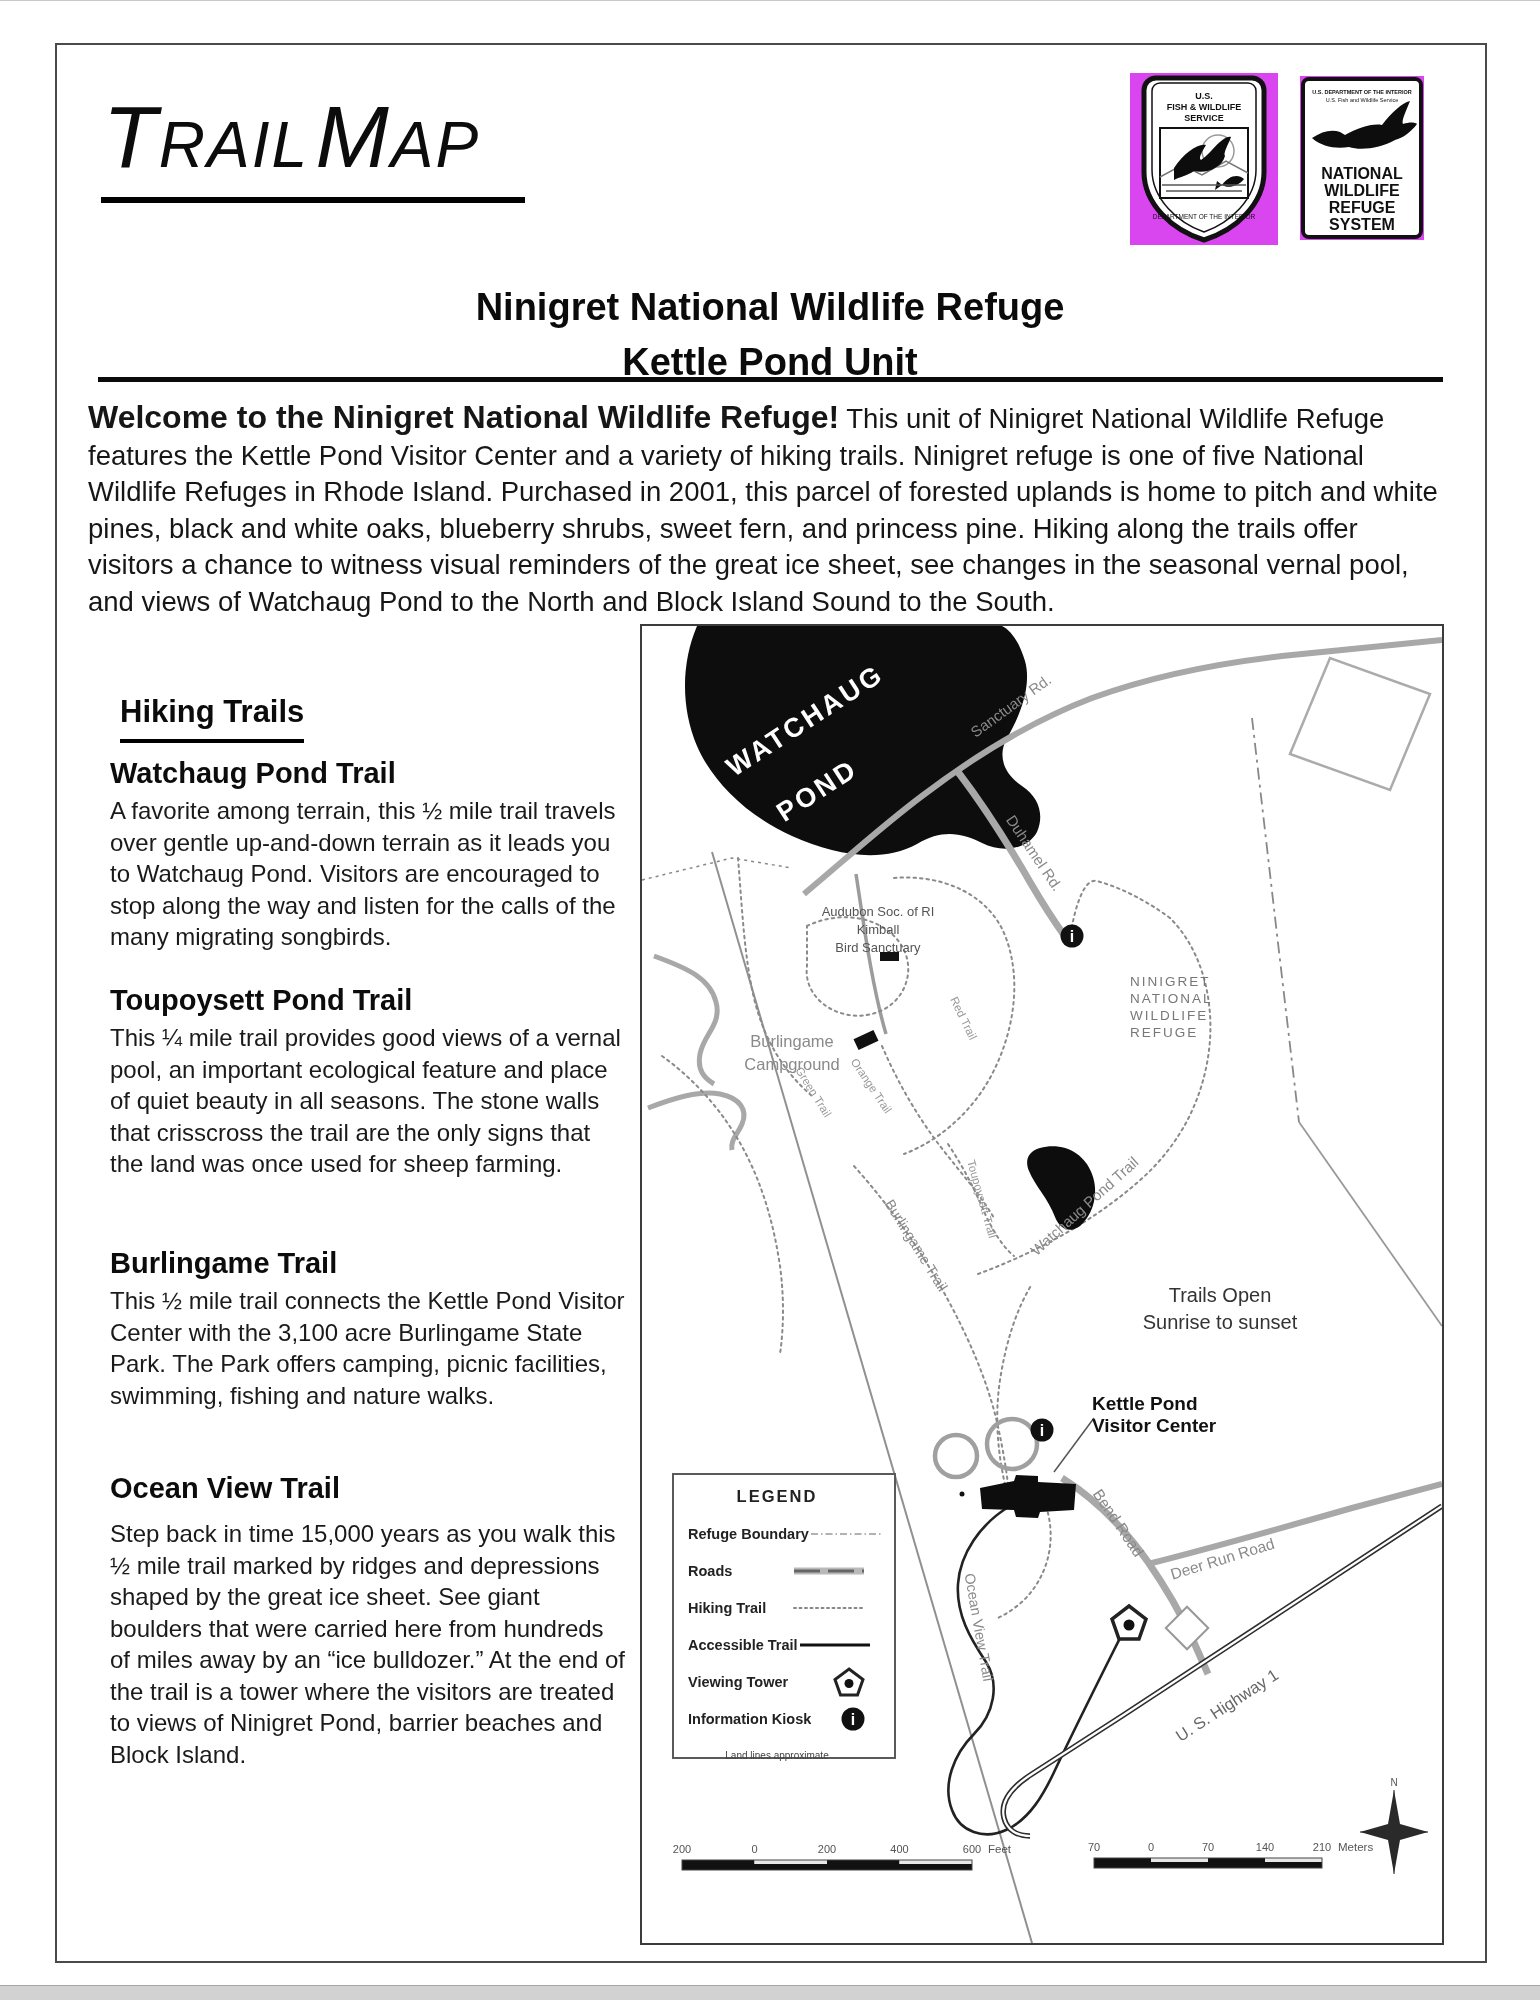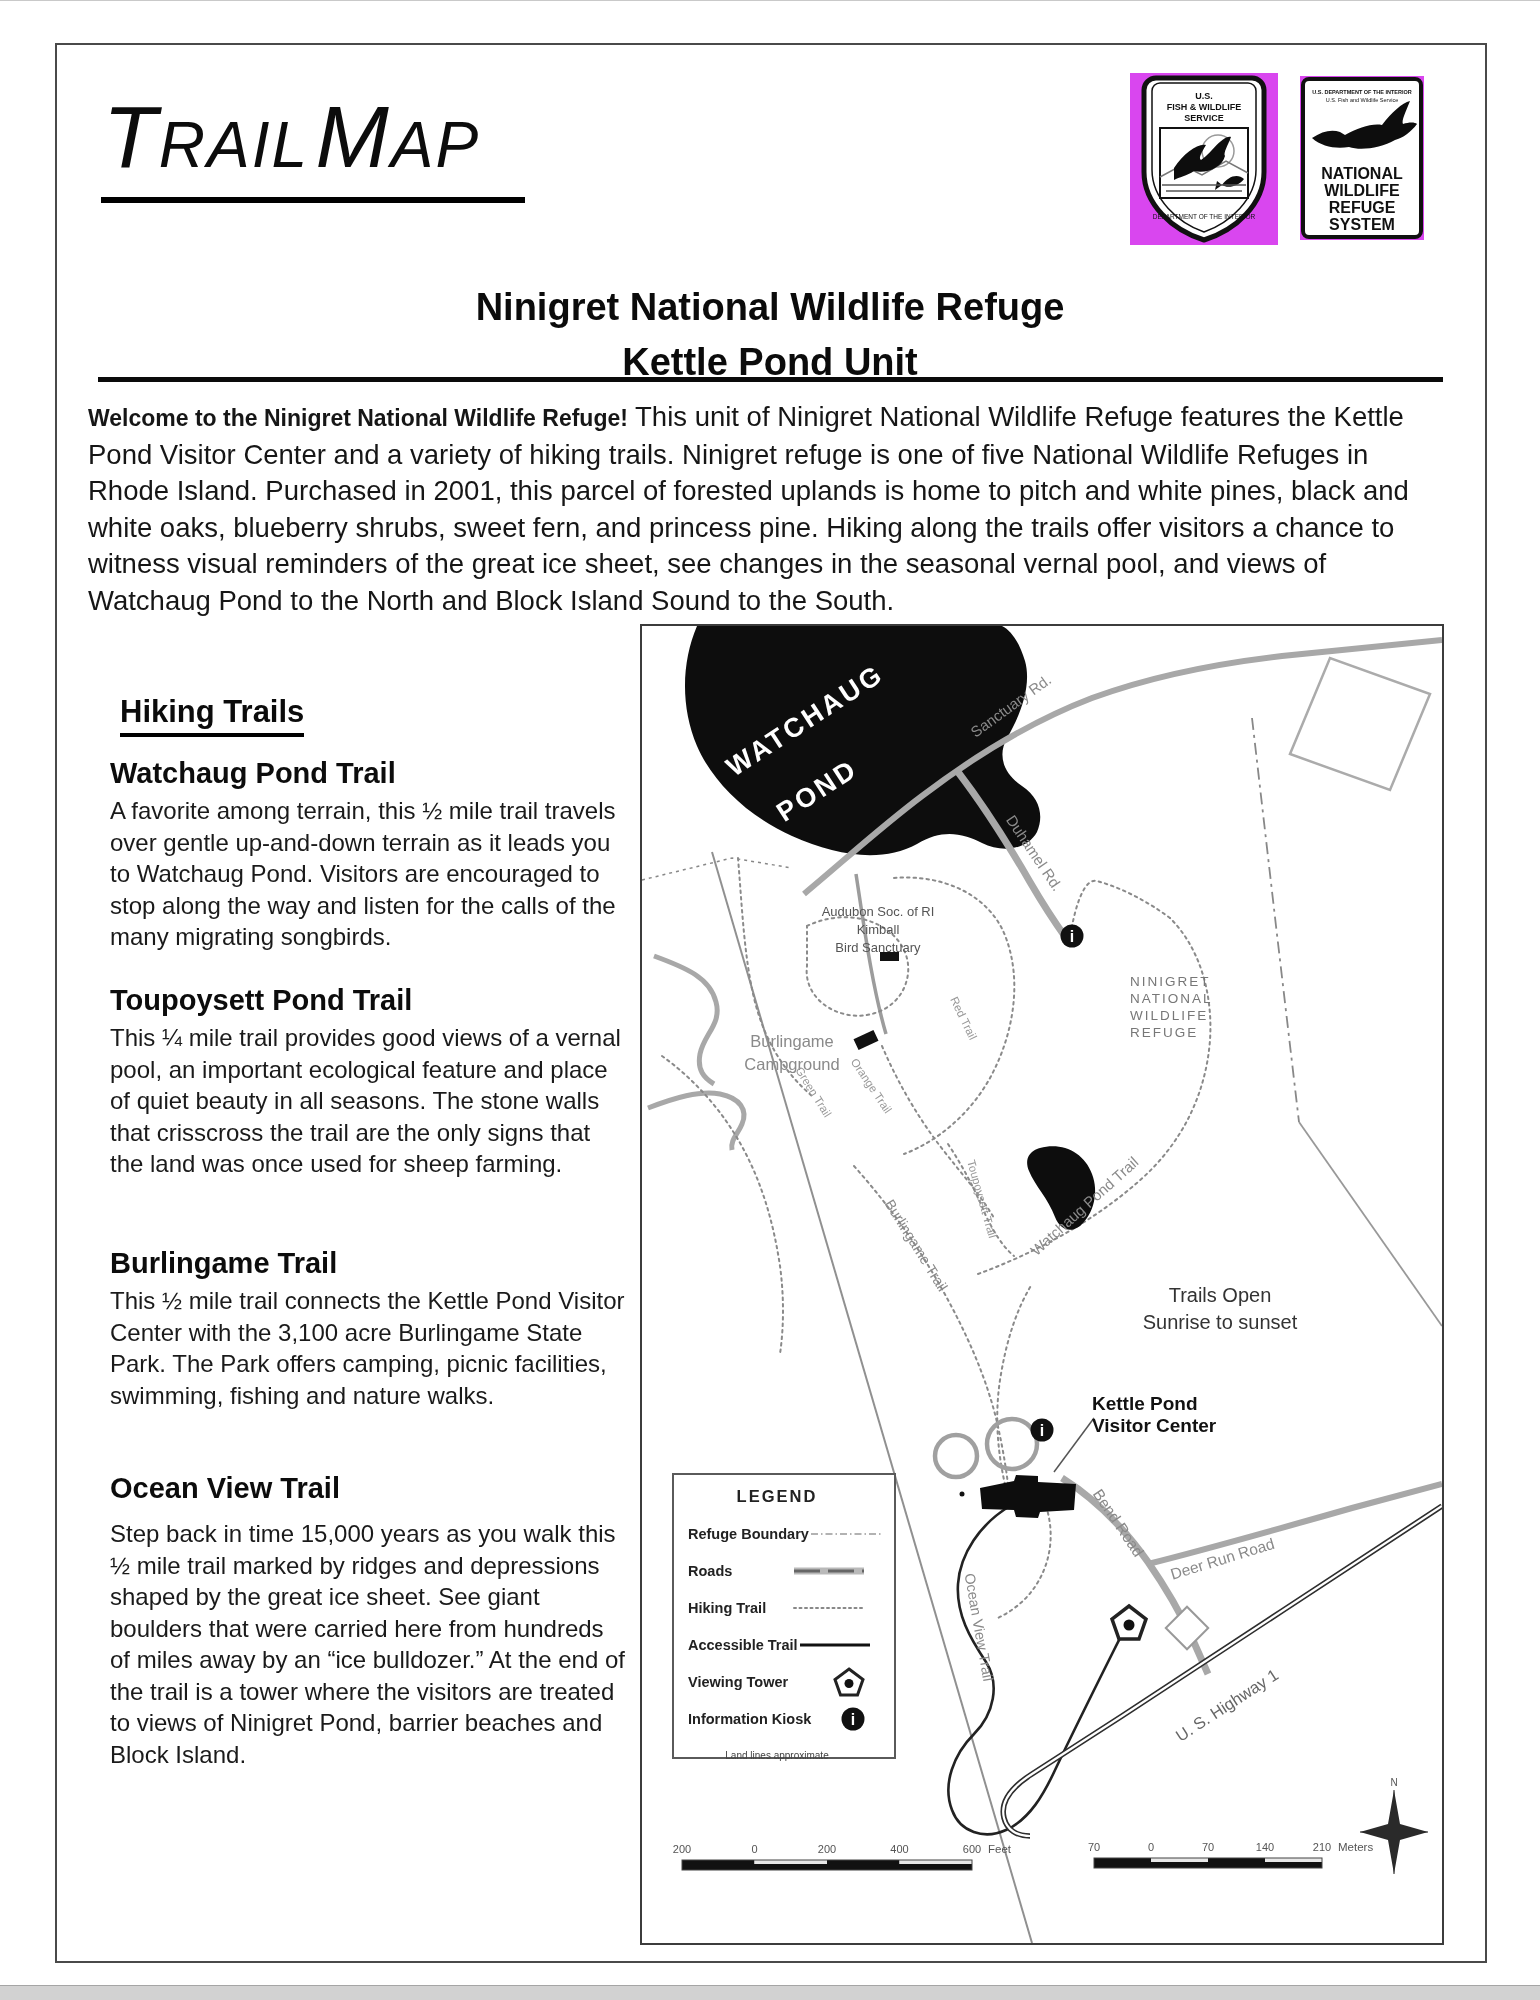--- a/index.html
+++ b/index.html
@@ -15,23 +15,23 @@
   #title-underline{left:101px;top:196px;width:424px;height:6px;background:#000;}
   
   .logo{background:#d946ef;}
   #fws-logo{left:1130px;top:72px;width:148px;height:172px;}
   #nwrs-logo{left:1300px;top:75px;width:124px;height:164px;}
   
   #doc-heading{left:160px;top:246px;width:1220px;text-align:center;font-weight:bold;font-size:38px;line-height:55px;color:#0b0b0b;margin-top:33px;}
   #heading-rule{left:98px;top:376px;width:1345px;height:5px;background:#0a0a0a;}
   
   #welcome{left:88px;top:398px;width:1360px;font-size:27.5px;line-height:36.5px;color:#161616;}
-  #welcome b{font-size:23px;}
-  
-  #hiking-heading{left:120px;top:693px;font-size:31px;font-weight:bold;border-bottom:4px solid #000;padding-bottom:3px;color:#0b0b0b;}
+  #welcome b{font-size:32px;}
+  
+  #hiking-heading{left:120px;top:693px;font-size:31px;font-weight:bold;border-bottom:4px solid #000;padding-bottom:9px;color:#0b0b0b;}
   .trail-name{left:110px;font-size:29px;font-weight:bold;color:#0c0c0c;}
   .trail-desc{left:110px;width:515px;font-size:24px;line-height:31.5px;color:#1a1a1a;}
   #trail1-name{top:756px;} #trail1-desc{top:794px;}
   #trail2-name{top:983px;} #trail2-desc{top:1021px;}
   #trail3-name{top:1246px;} #trail3-desc{top:1284px;}
   #trail4-name{top:1471px;} #trail4-desc{top:1509px;margin-top:8px;}
   
   #map{left:640px;top:623px;width:800px;height:1317px;border:2px solid #3c3c3c;background:#fff;}
   #map svg{display:block;}
   #map text{font-family:"Liberation Sans",sans-serif;}

